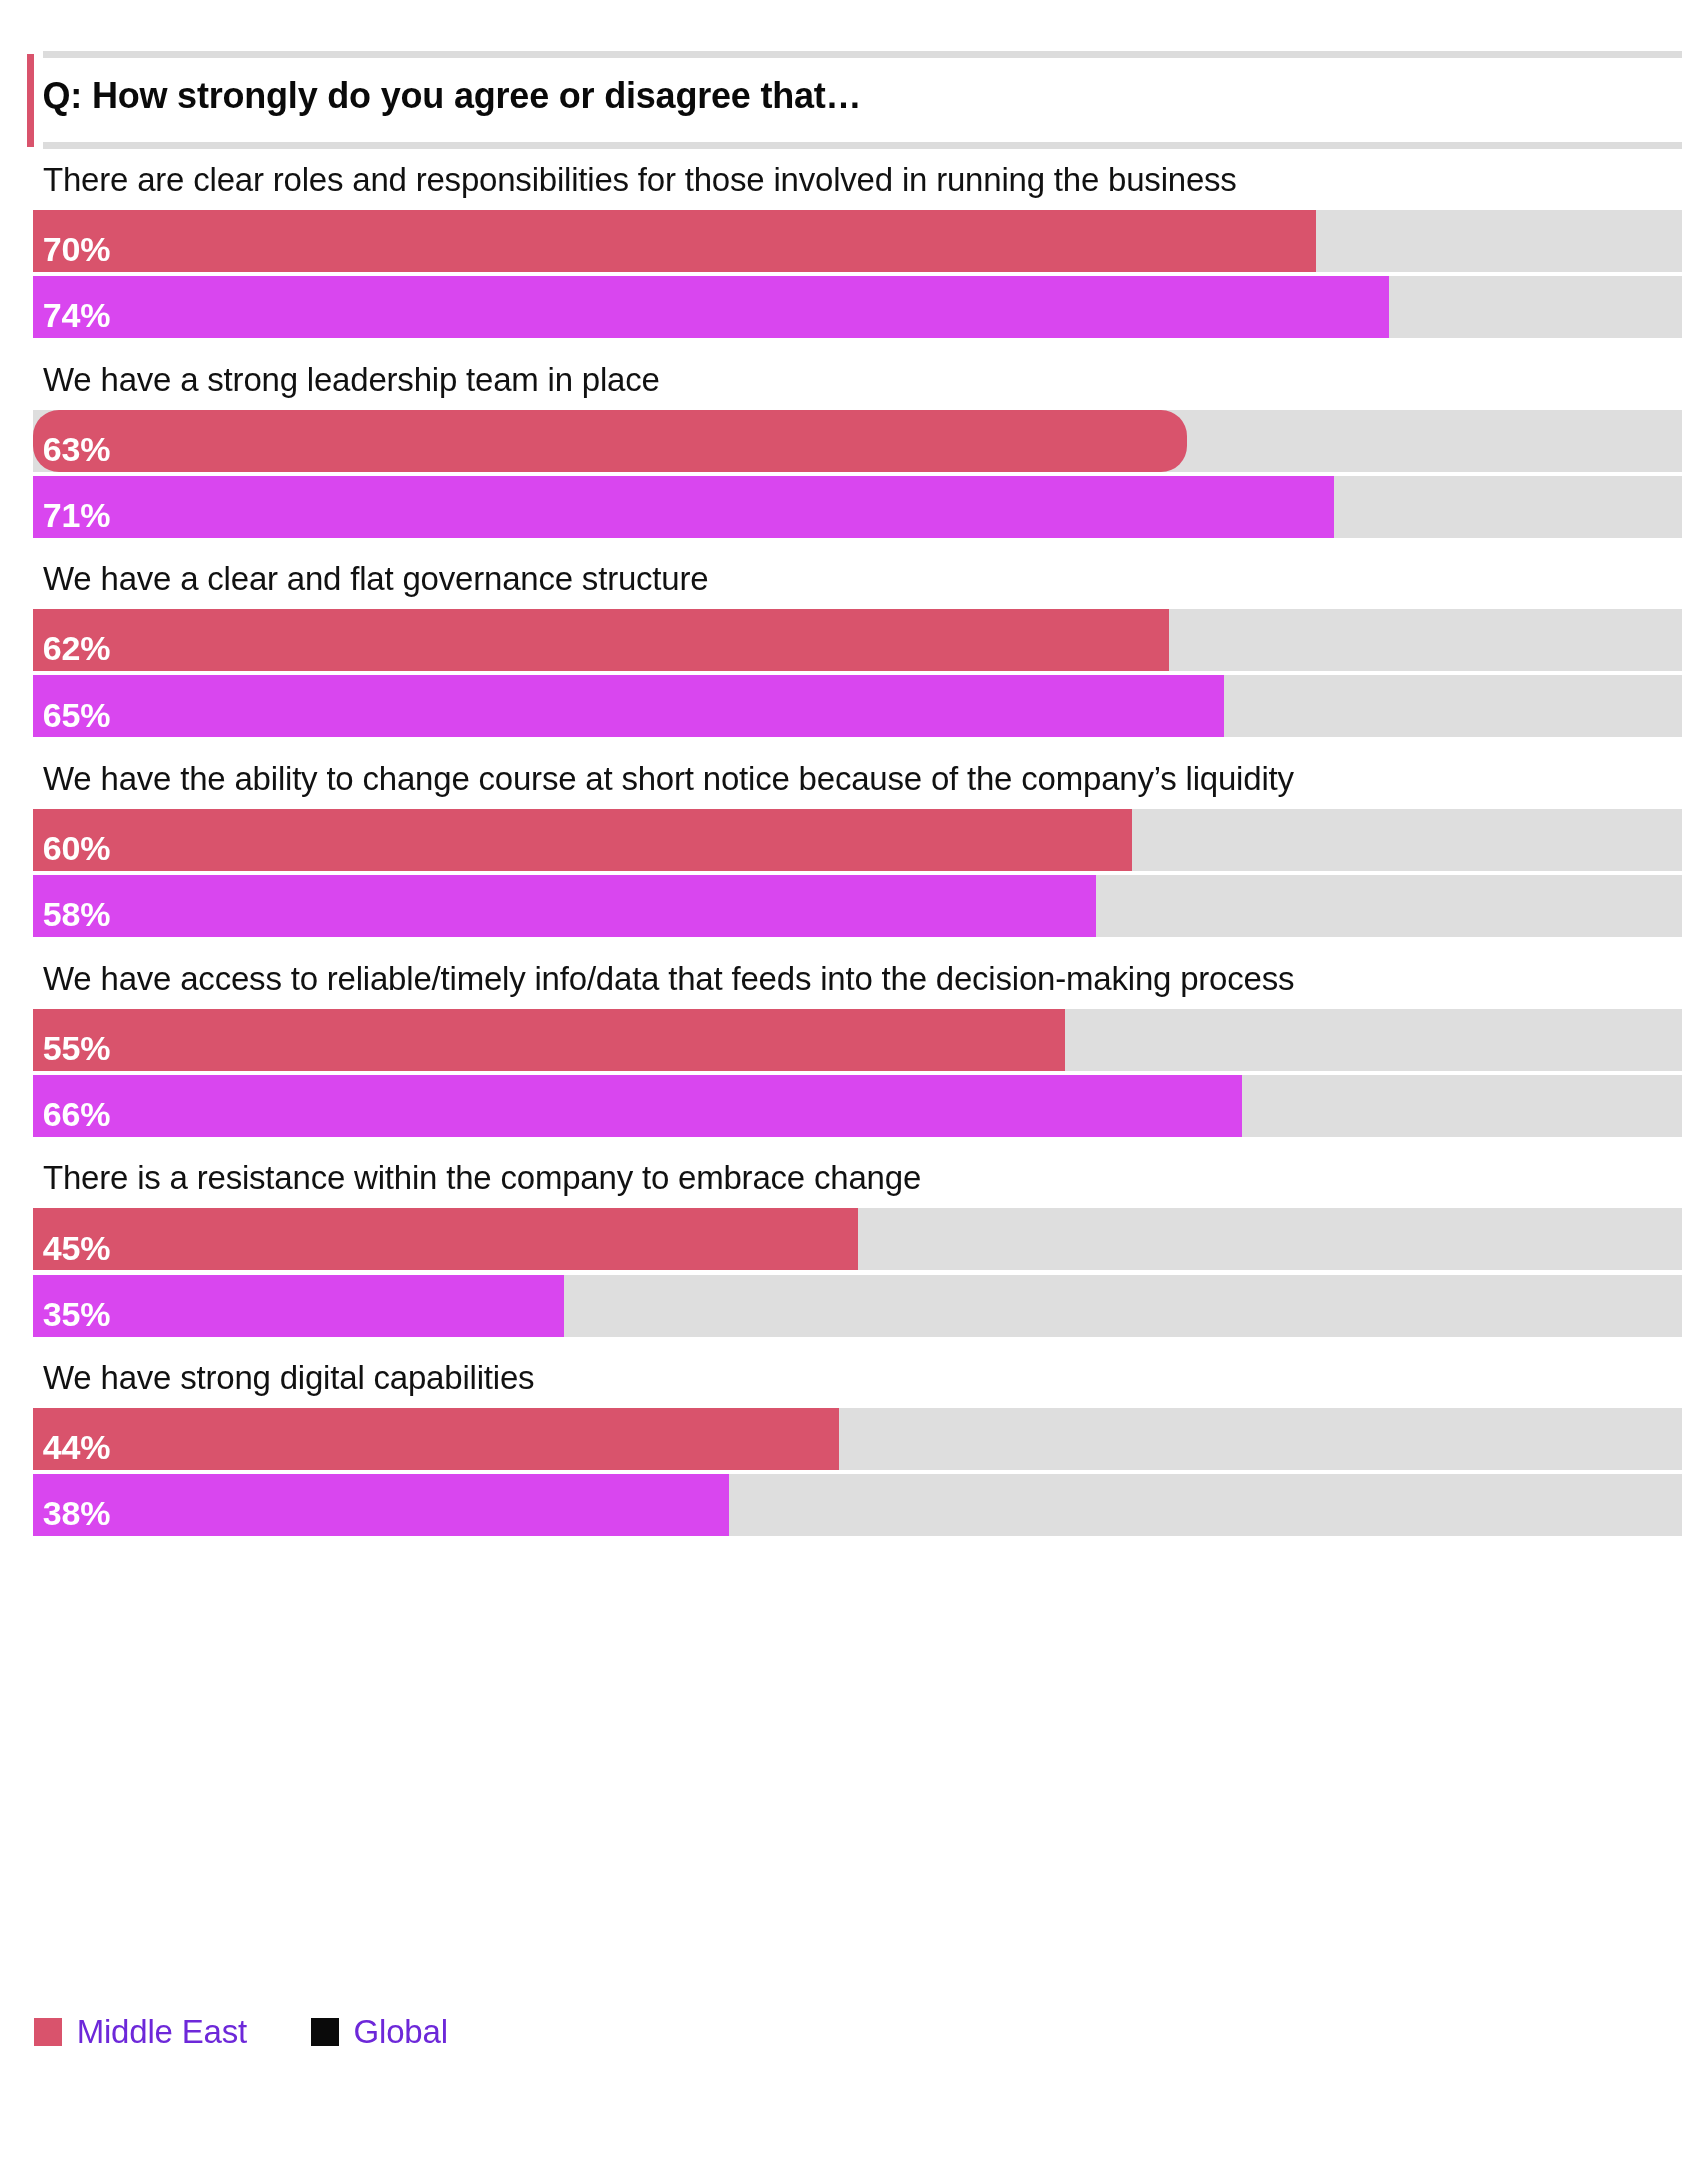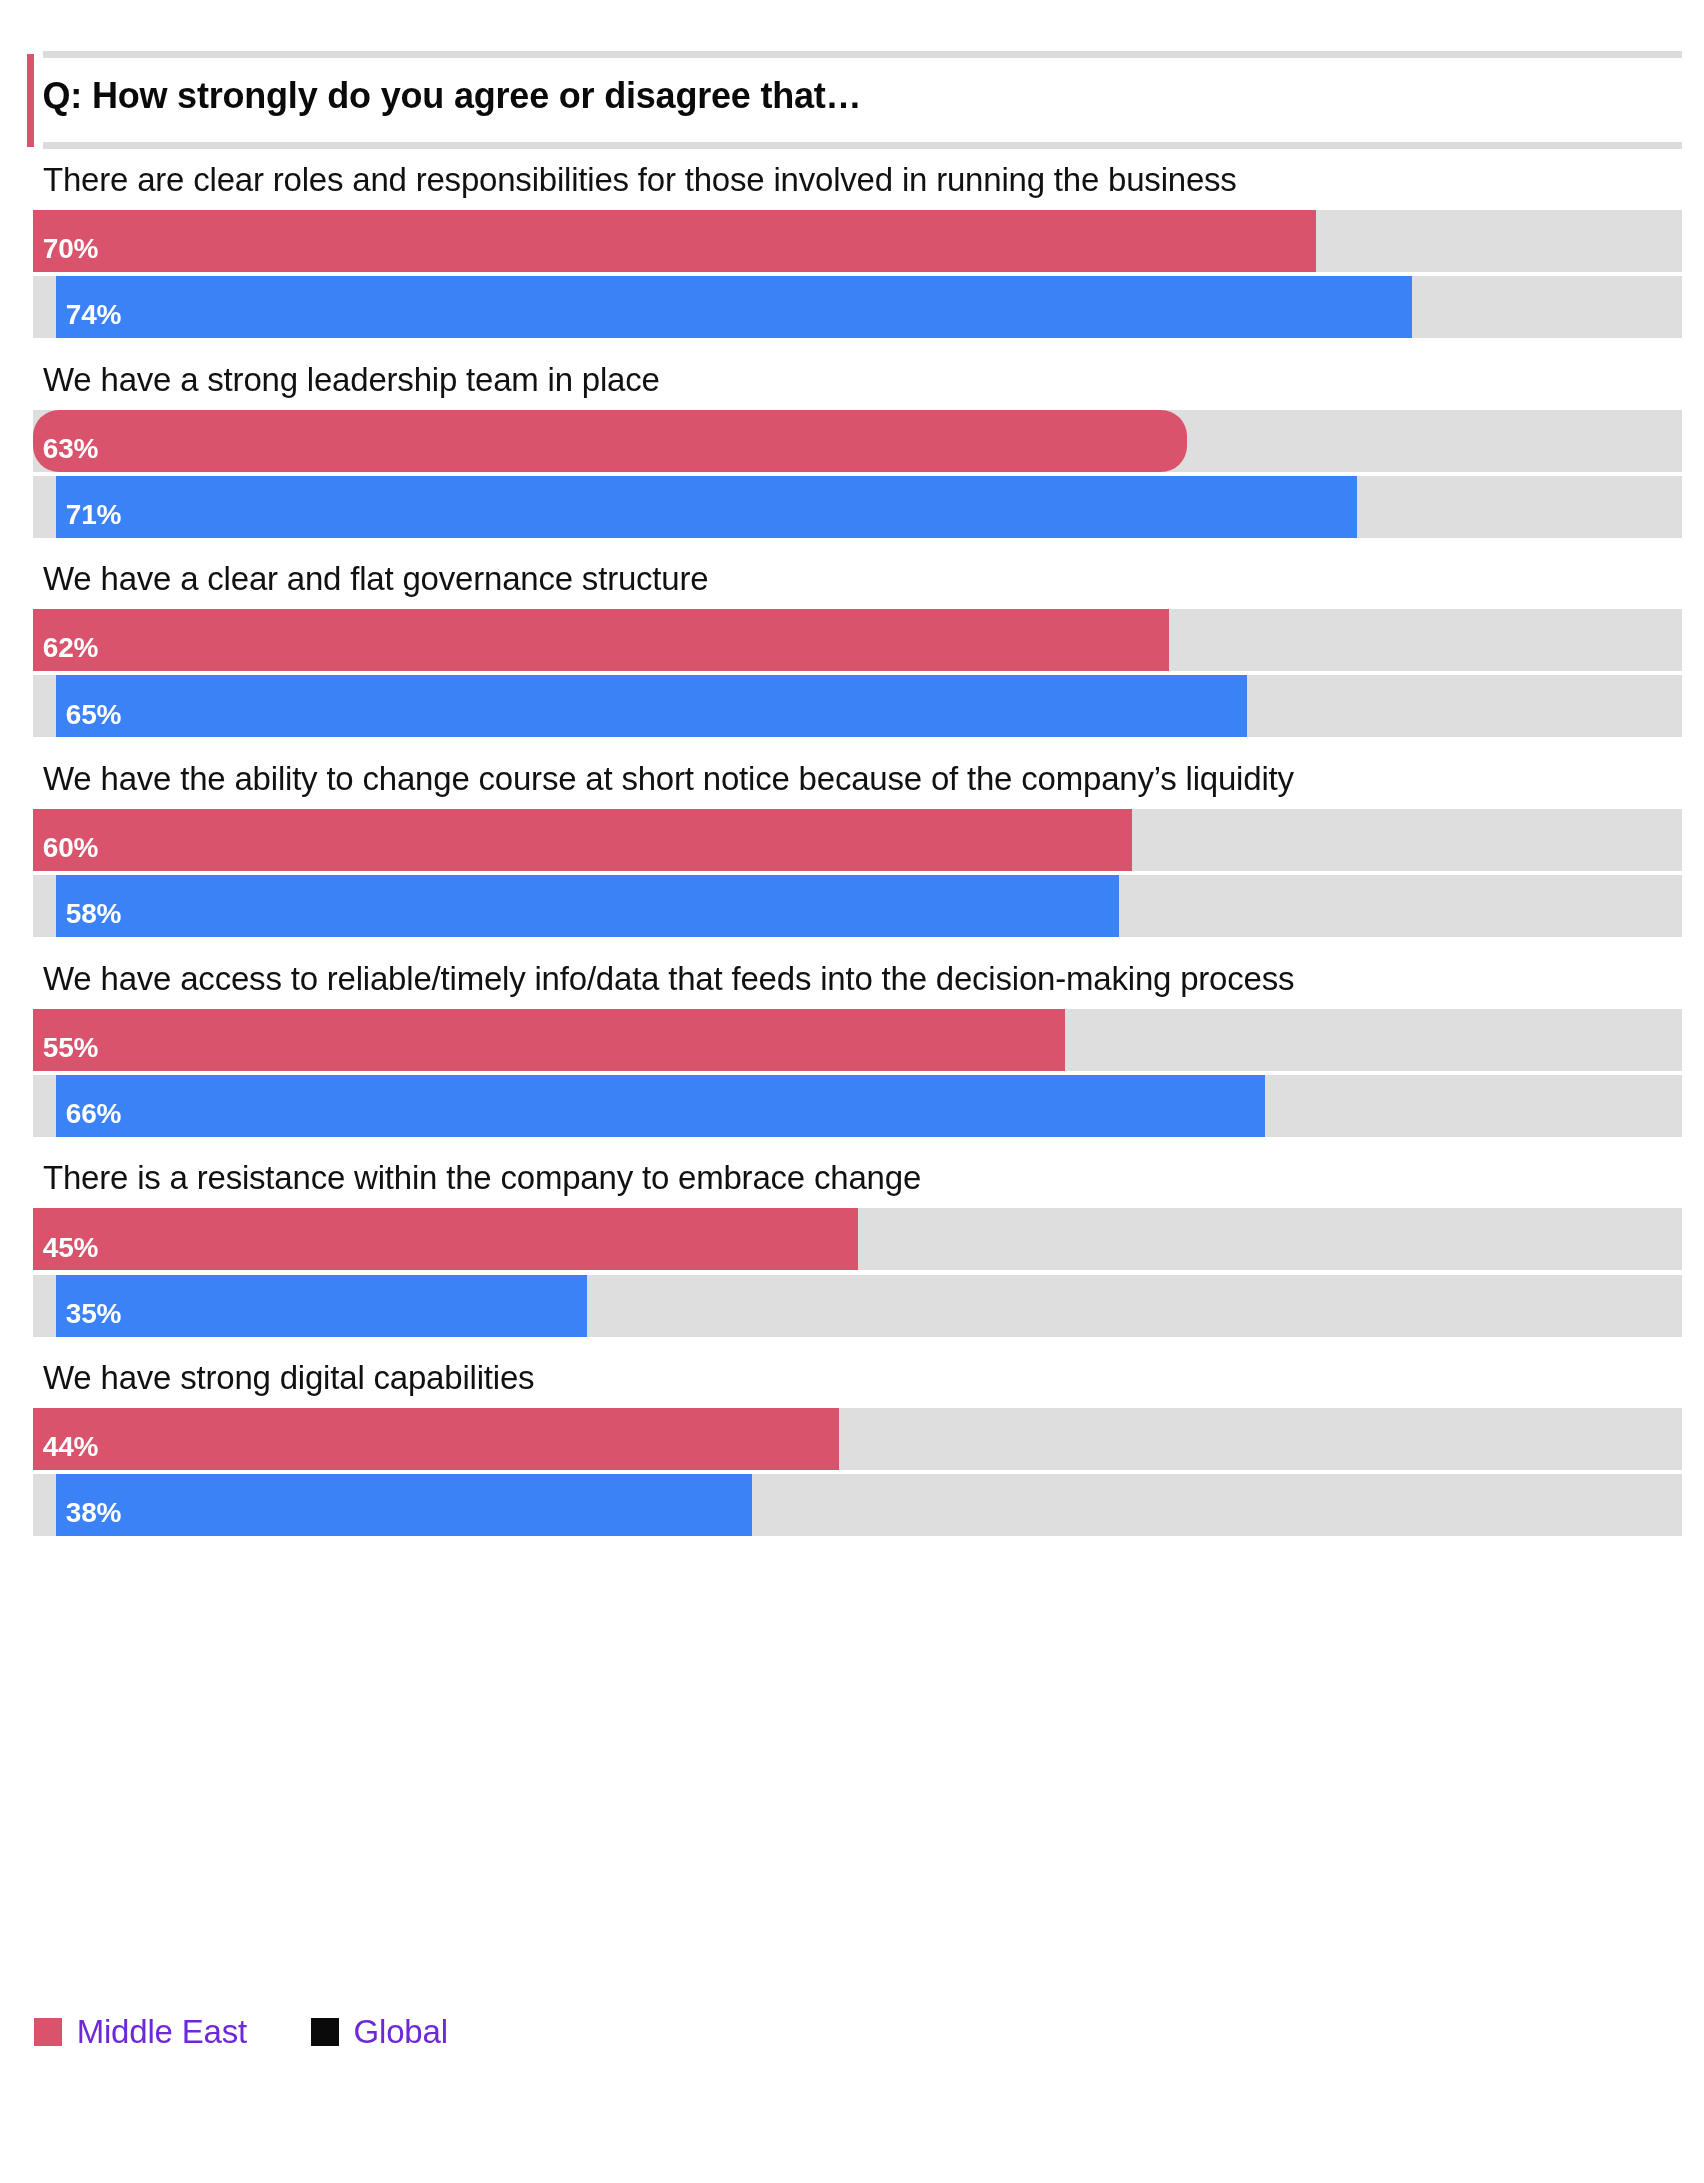--- a/index.html
+++ b/index.html
@@ -97,27 +97,27 @@
   }
   .bar-row:last-child { margin-bottom: 0; }
 
   .bar-fill {
     position: absolute;
     left: 0;
     top: 0;
     height: 100%;
   }
   .bar-fill.me     { background: #d9536c; }
-  .bar-fill.global { background: #3b82f6; margin-left: 23px; }
+  .bar-fill.global { background: #d946ef; }
 
   .bar-value {
     position: absolute;
     left: 9.8px;
     bottom: 4.9px;
-    font-size: 28px;
+    font-size: 34px;
     font-weight: bold;
     color: #ffffff;
     line-height: 36px;
     letter-spacing: -0.2px;
     white-space: nowrap;
   }
 
   
   .legend {
     position: absolute;

